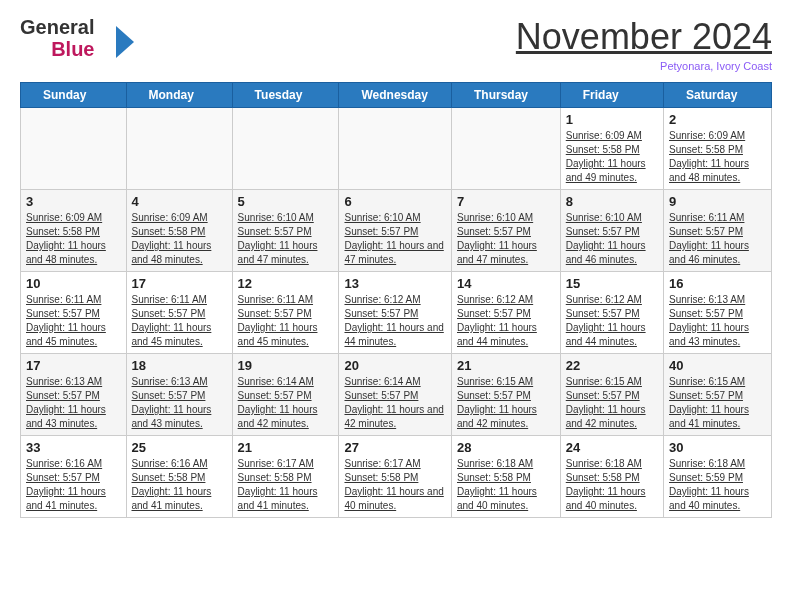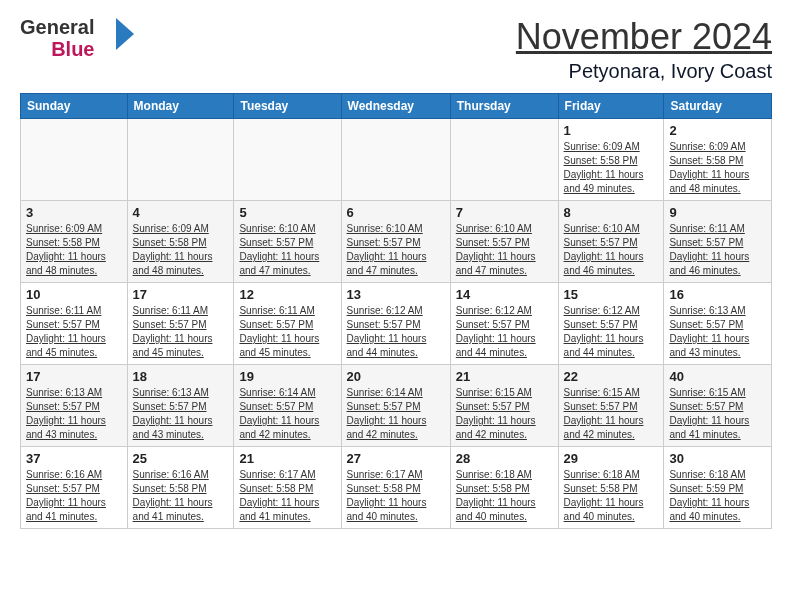--- a/index.html
+++ b/index.html
@@ -29,35 +29,35 @@
     .title-block {
       text-align: right;
     }
     .month-title {
       font-size: 36px;
       font-weight: normal;
       color: #333;
       text-decoration: underline;
     }
     .location {
-      font-size: 20px;
-      color: #0f172a;
+      font-size: 11px;
+      color: #8b5cf6;
       margin-top: 2px;
     }
     .calendar {
       width: 100%;
       border-collapse: collapse;
       border: 1px solid #ccc;
     }
     .calendar th {
       background-color: #2a7abf;
       color: #fff;
       font-size: 12px;
       font-weight: bold;
-      padding: 5px 6px;
+      padding: 5px 22px;
       text-align: left;
       border: 1px solid #1a5f9f;
     }
     .calendar td {
       vertical-align: top;
       border: 1px solid #ccc;
       padding: 4px 5px;
       width: 113px;
       min-height: 80px;
       font-size: 10px;
@@ -86,21 +86,21 @@
     .row-odd td { background: #fff; }
     .row-even td { background: #efefef; }
     .row-odd td.empty, .row-even td.empty { }
   </style>
 </head>
 <body>
 
 <div class="page">
   <div class="header">
     <div class="logo">
-      <div style="display:flex;align-items:flex-start;gap:18px;">
+      <div style="display:flex;align-items:flex-end;gap:18px;">
         <div style="display:flex;flex-direction:column;align-items:flex-end;">
           <span class="logo-general" style="font-size:20px;font-weight:bold;line-height:1.1;">General</span>
           <span class="logo-blue" style="font-size:20px;font-weight:bold;line-height:1.1;color:#be185d;">Blue</span>
         </div>
         <svg width="22" height="36" viewBox="0 0 22 36" style="margin-left:2px;">
           <polygon points="2,2 20,18 2,34" fill="#2a7abf"></polygon>
         </svg>
       </div>
     </div>
     <div class="title-block">
@@ -222,41 +222,41 @@
             <div class="day-number">22</div>
             <div class="day-info"><span>Sunrise: 6:15 AM</span><br><span>Sunset: 5:57 PM</span><br><span>Daylight: 11 hours and 42 minutes.</span></div>
           </td>
           <td>
             <div class="day-number">40</div>
             <div class="day-info"><span>Sunrise: 6:15 AM</span><br><span>Sunset: 5:57 PM</span><br><span>Daylight: 11 hours and 41 minutes.</span></div>
           </td>
         </tr>
         <tr class="row-odd">
           <td>
-            <div class="day-number">37</div>
+            <div class="day-number">33</div>
             <div class="day-info"><span>Sunrise: 6:16 AM</span><br><span>Sunset: 5:57 PM</span><br><span>Daylight: 11 hours and 41 minutes.</span></div>
           </td>
           <td>
             <div class="day-number">25</div>
             <div class="day-info"><span>Sunrise: 6:16 AM</span><br><span>Sunset: 5:58 PM</span><br><span>Daylight: 11 hours and 41 minutes.</span></div>
           </td>
           <td>
             <div class="day-number">21</div>
             <div class="day-info"><span>Sunrise: 6:17 AM</span><br><span>Sunset: 5:58 PM</span><br><span>Daylight: 11 hours and 41 minutes.</span></div>
           </td>
           <td>
             <div class="day-number">27</div>
             <div class="day-info"><span>Sunrise: 6:17 AM</span><br><span>Sunset: 5:58 PM</span><br><span>Daylight: 11 hours and 40 minutes.</span></div>
           </td>
           <td>
             <div class="day-number">28</div>
             <div class="day-info"><span>Sunrise: 6:18 AM</span><br><span>Sunset: 5:58 PM</span><br><span>Daylight: 11 hours and 40 minutes.</span></div>
           </td>
           <td>
-            <div class="day-number">29</div>
+            <div class="day-number">24</div>
             <div class="day-info"><span>Sunrise: 6:18 AM</span><br><span>Sunset: 5:58 PM</span><br><span>Daylight: 11 hours and 40 minutes.</span></div>
           </td>
           <td>
             <div class="day-number">30</div>
             <div class="day-info"><span>Sunrise: 6:18 AM</span><br><span>Sunset: 5:59 PM</span><br><span>Daylight: 11 hours and 40 minutes.</span></div>
           </td>
         </tr>
       </tbody>
   </table>
 </div>

